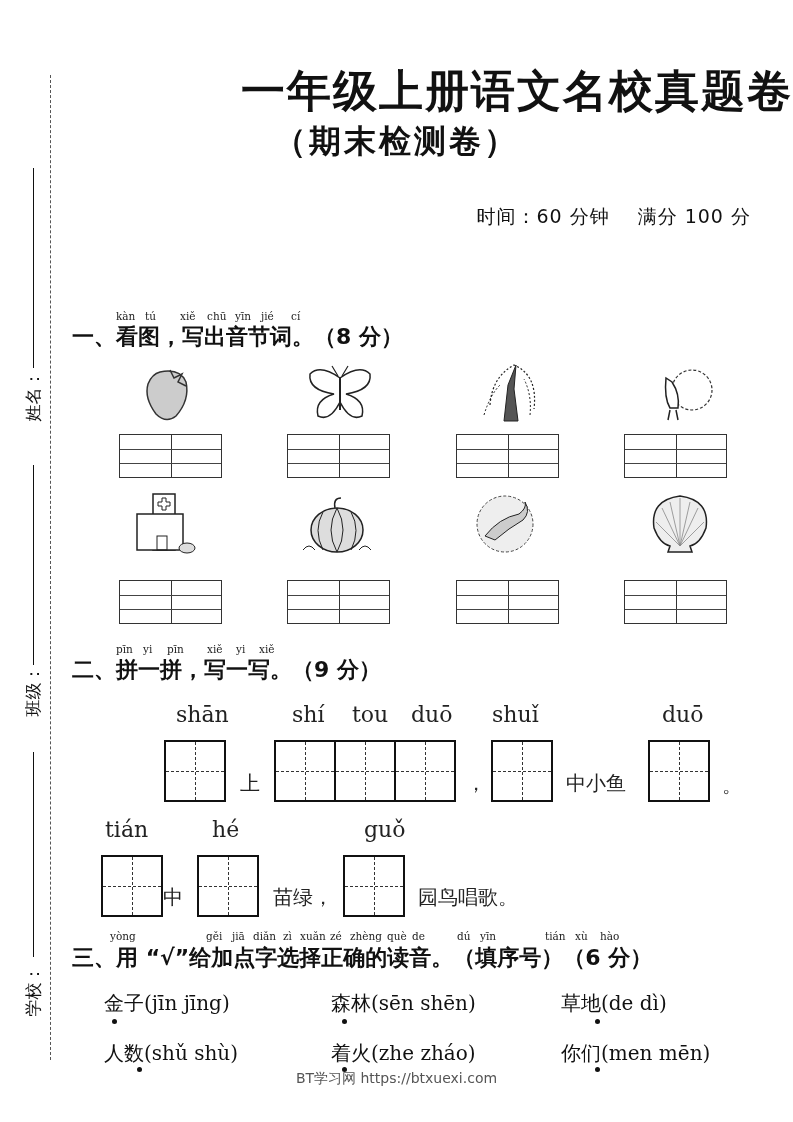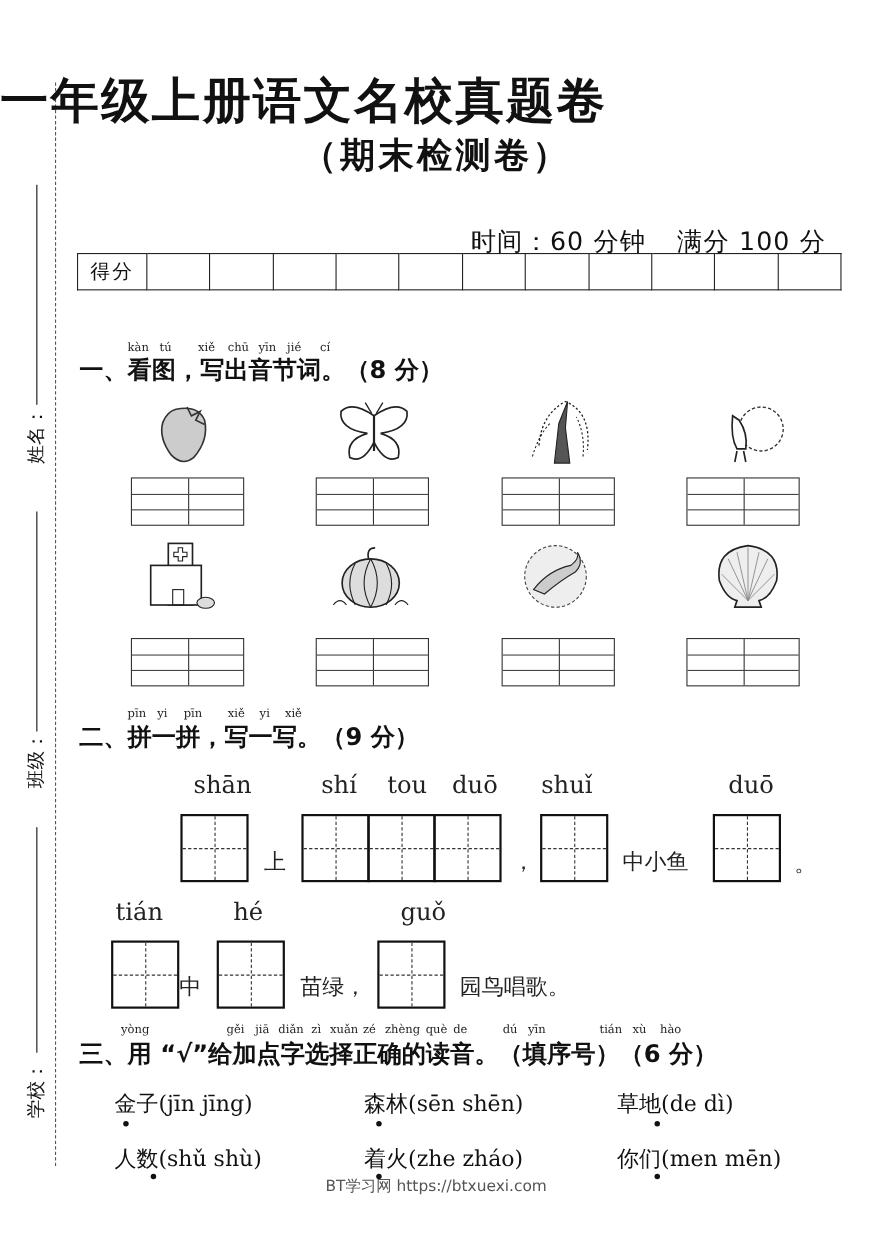--- a/index.html
+++ b/index.html
@@ -5,26 +5,26 @@
   * { box-sizing: border-box; margin: 0; padding: 0; }
   html, body { width: 793px; height: 1122px; background: #ffffff; overflow: hidden; }
   body { position: relative; font-family: "DejaVu Sans", sans-serif; color: #111; }
 
   
   .binding-line { position: absolute; left: 50px; top: 75px; height: 985px; border-left: 1px dashed #555; }
   .side-line { position: absolute; left: 33px; width: 0; border-left: 1.2px solid #111; }
   .side-label { position: absolute; left: 18px; width: 30px; font-family: "DejaVu Serif", serif; font-size: 17px;
                 transform: rotate(-90deg); transform-origin: center; text-align: center; white-space: nowrap; }
 
-  .title { position: absolute; left: 0; width: 793px; top: 62px; text-align: left;
+  .title { position: absolute; left: 0; width: 793px; top: 62px; text-align: right;
            font-family: "DejaVu Sans", sans-serif; font-weight: bold; font-size: 44px; letter-spacing: 2px; color: #111; }
   .subtitle { position: absolute; left: 0; width: 793px; top: 120px; text-align: center;
               font-weight: bold; font-size: 32px; letter-spacing: 3px; color: #111; }
 
-  .time-info { position: absolute; right: 42px; top: 204px; font-size: 23px; font-family: "DejaVu Sans", sans-serif; letter-spacing: 1px; }
+  .time-info { position: absolute; right: 42px; top: 204px; font-size: 19px; font-family: "DejaVu Sans", sans-serif; letter-spacing: 1px; }
   .time-info span + span { margin-left: 28px; }
 
   table.score { position: absolute; left: 70px; top: 230px; width: 695px; border-collapse: collapse; }
   table.score td { border: 1.5px solid #222; height: 33px; text-align: center; font-family: "DejaVu Serif", serif; font-size: 18px; }
   table.score td.first { width: 63px; letter-spacing: 2px; }
 
   .section-h { position: absolute; left: 72px; font-weight: bold; font-size: 22px; white-space: nowrap; }
   .pinyin-row { position: absolute; font-family: "DejaVu Serif", serif; font-size: 10.5px; color: #222; white-space: nowrap; }
   .pinyin-row span { position: absolute; }
 
@@ -58,34 +58,20 @@
 
 <div class="title">一年级上册语文名校真题卷</div>
 <div class="subtitle">（期末检测卷）</div>
 
 <div class="time-info">
   <span>时间：60 分钟</span><span>满分 100 分</span>
 </div>
 
 <table class="score">
   <tbody>
-  <tr>
-    <td class="first">得分</td>
-    <td></td>
-    <td></td>
-    <td></td>
-    <td></td>
-    <td></td>
-    <td></td>
-    <td></td>
-    <td></td>
-    <td></td>
-    <td></td>
-    <td></td>
-  </tr>
 </tbody>
   </table>
 
 <div class="pinyin-row" style="left:0;top:310px;width:793px">
   <span style="left:116px">kàn</span>
   <span style="left:145px">tú</span>
   <span style="left:180px">xiě</span>
   <span style="left:207px">chū</span>
   <span style="left:235px">yīn</span>
   <span style="left:261px">jié</span>

